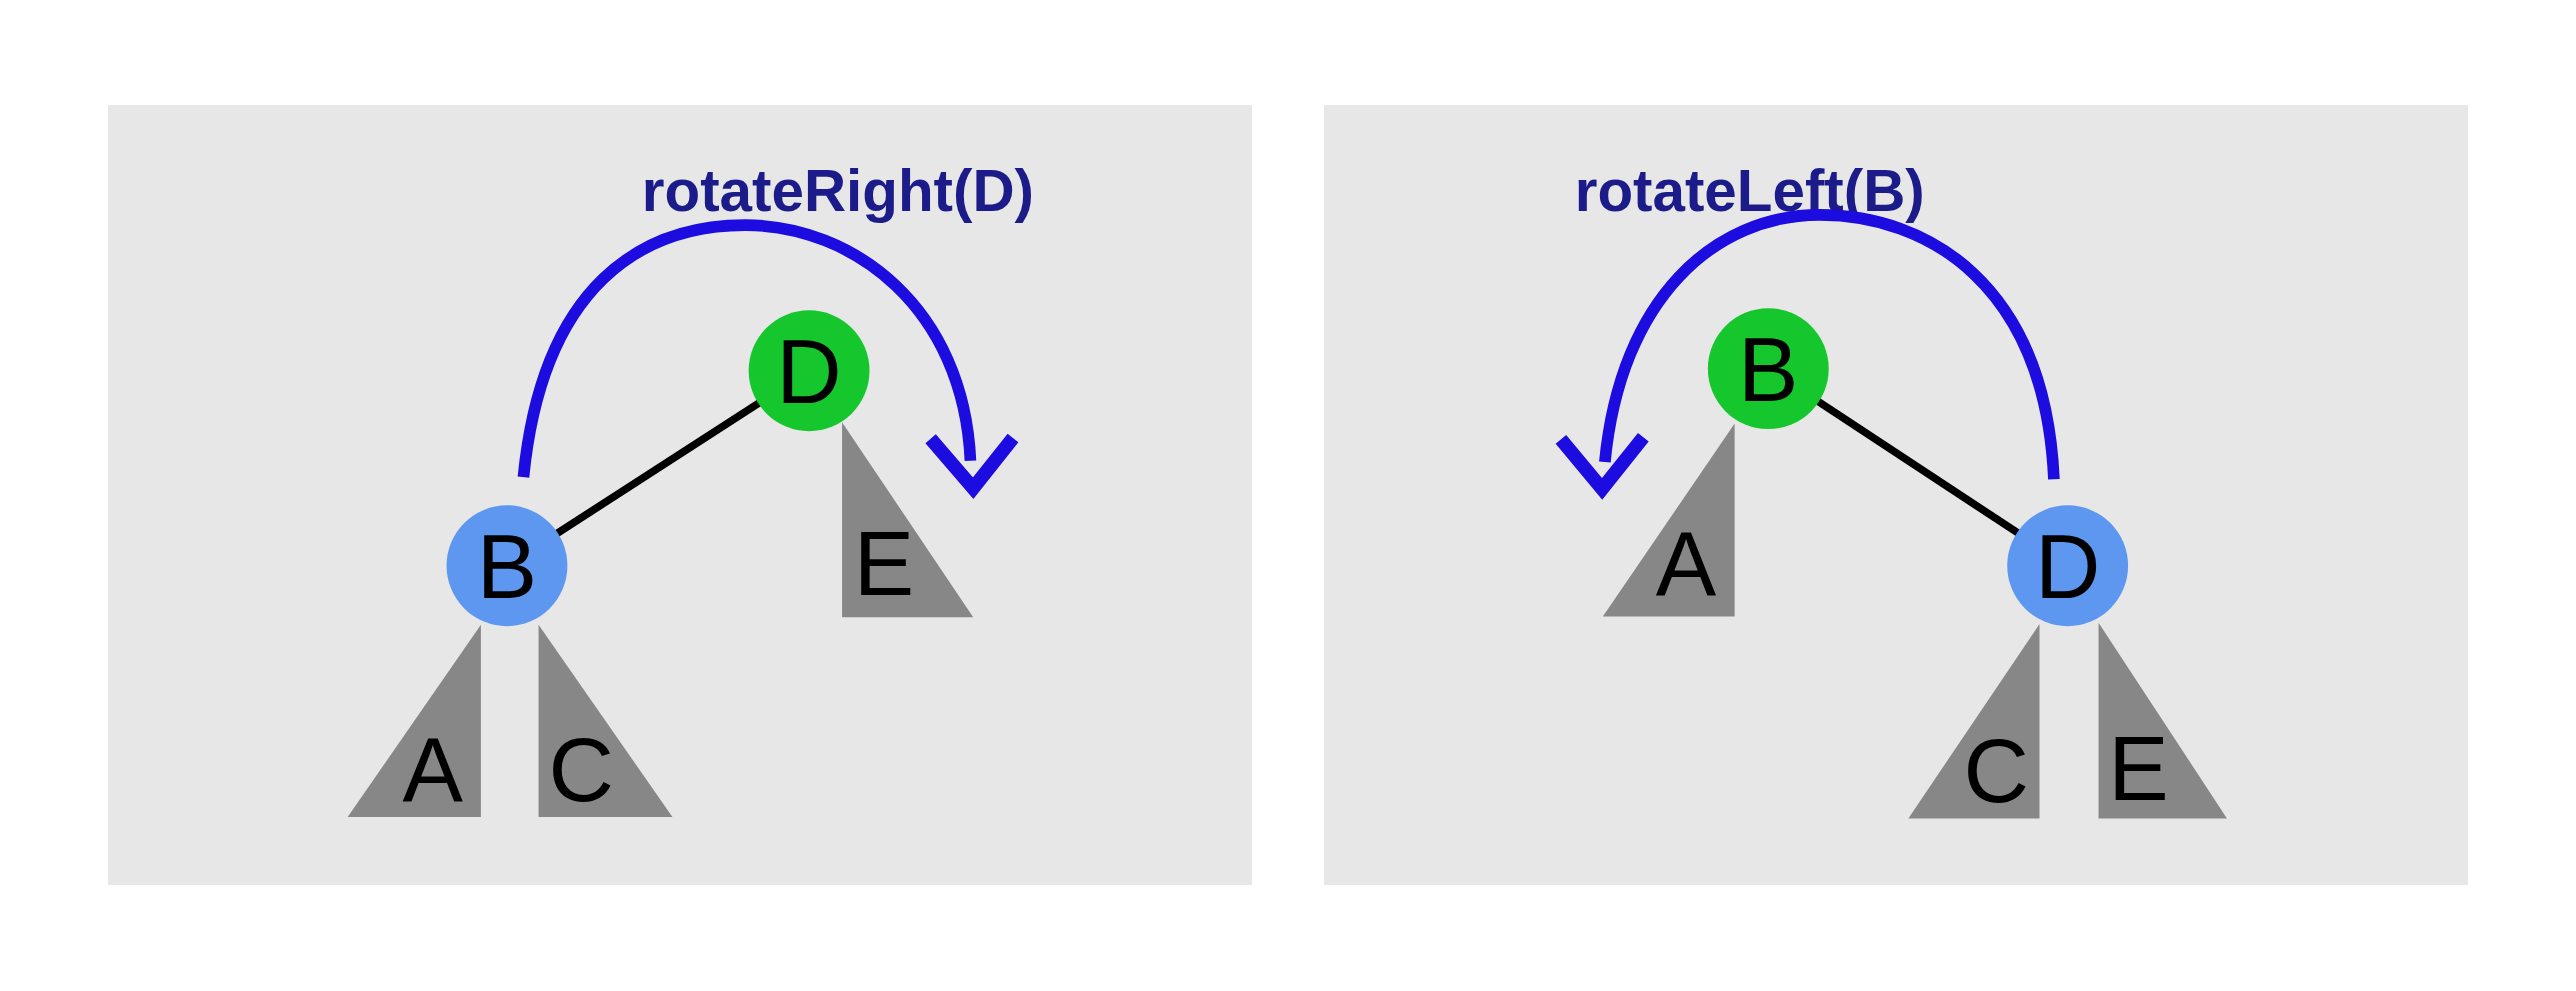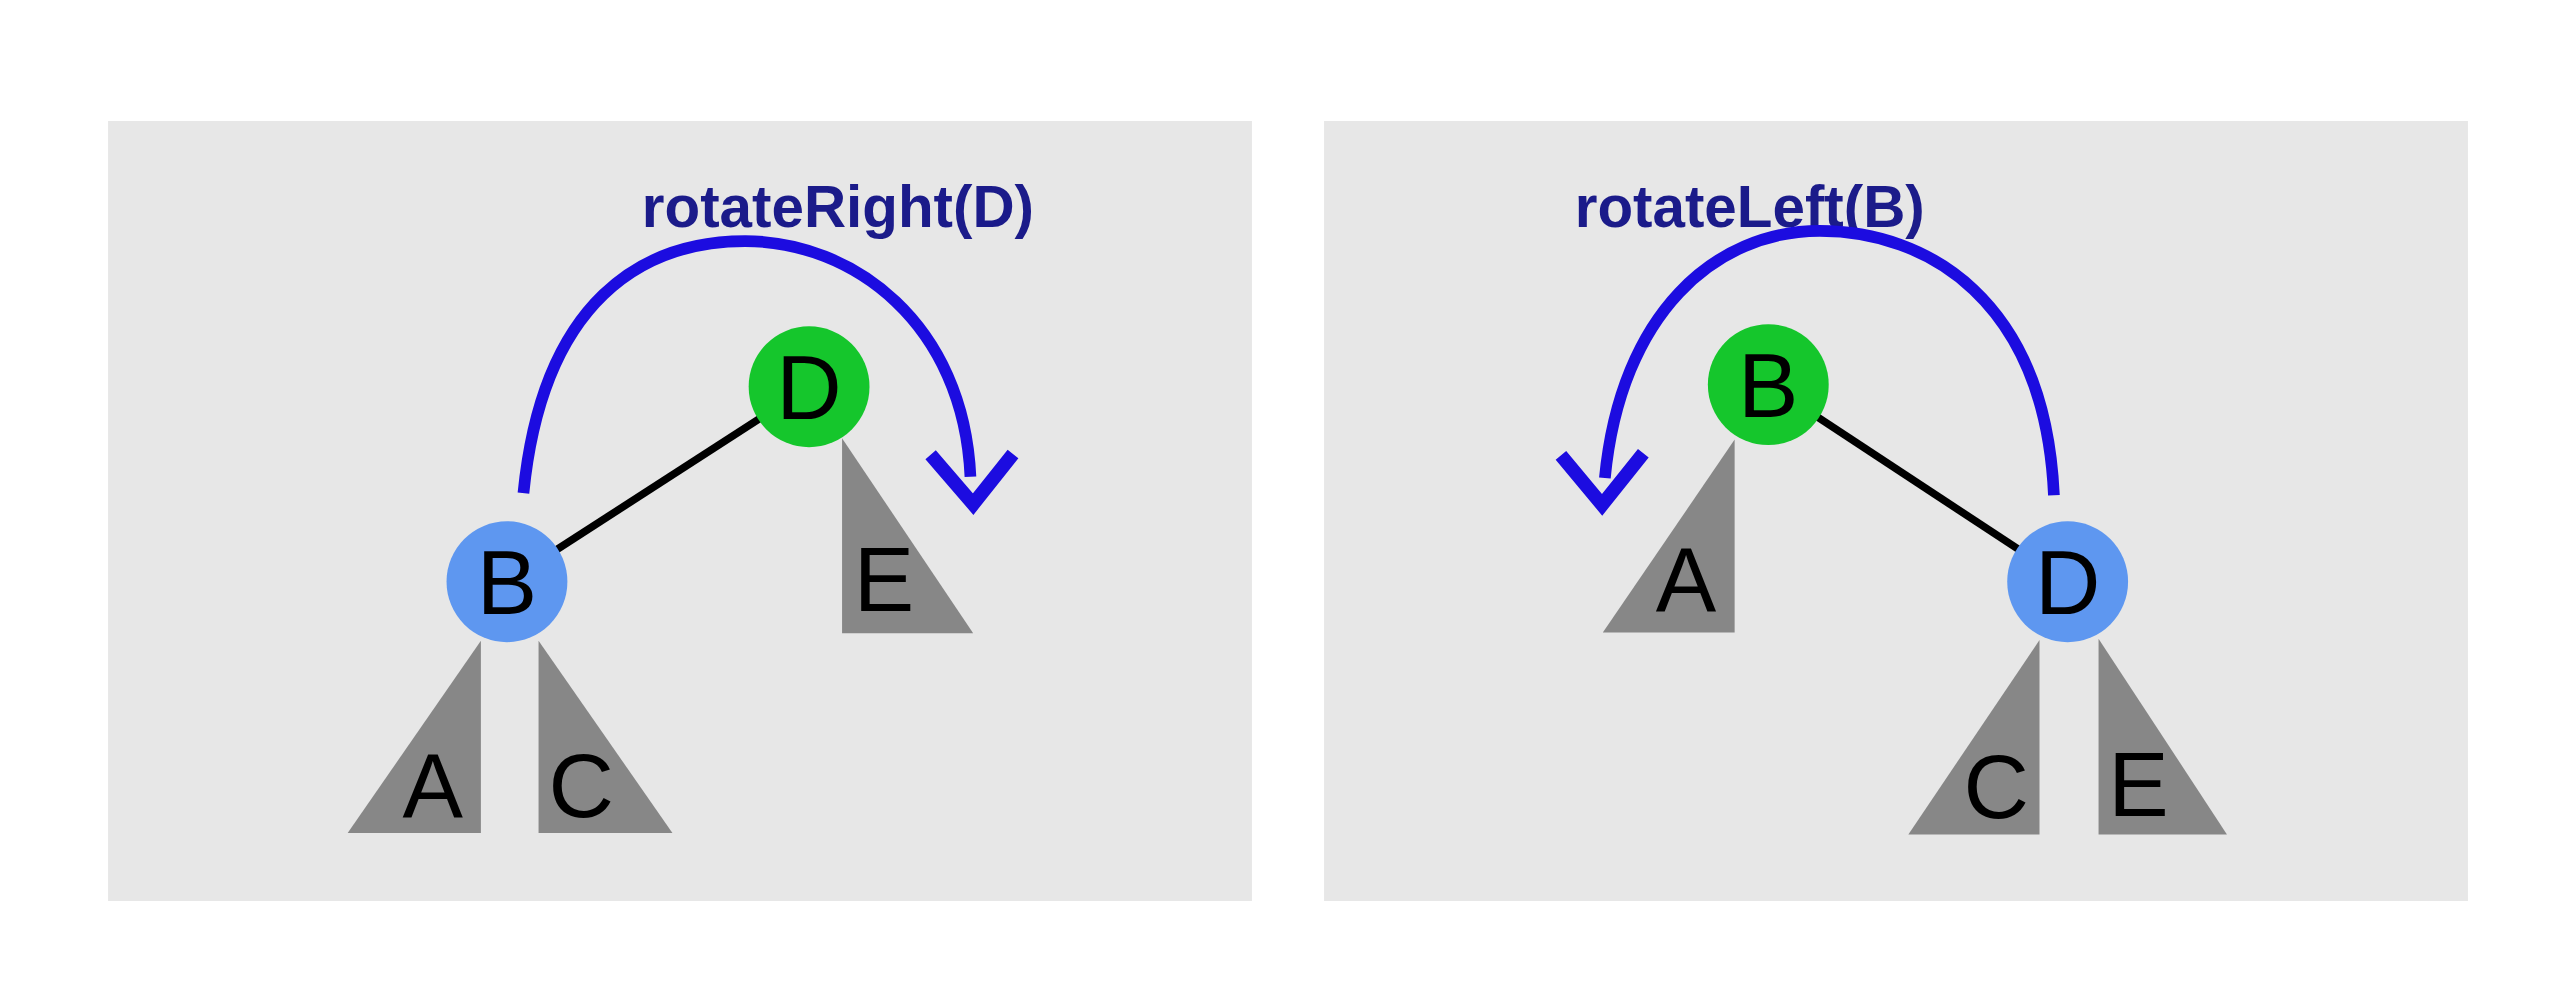--- a/index.html
+++ b/index.html
@@ -12,21 +12,20 @@
     background: #ffffff;
     font-family: "Liberation Sans", sans-serif;
     position: relative;
     overflow: hidden;
   }
   .panel {
     position: absolute;
     top: 105px;
     width: 1247px;
     height: 780px;
-    margin-top: 16px;
   }
   .panel.left  { left: 108px; }
   .panel.right { left: 1324px; }
   svg { display: block; }
   .title-text {
     font-family: "Liberation Sans", sans-serif;
     font-size: 85px;
     font-weight: 700;
   }
   .node-text, .subtree-text {

